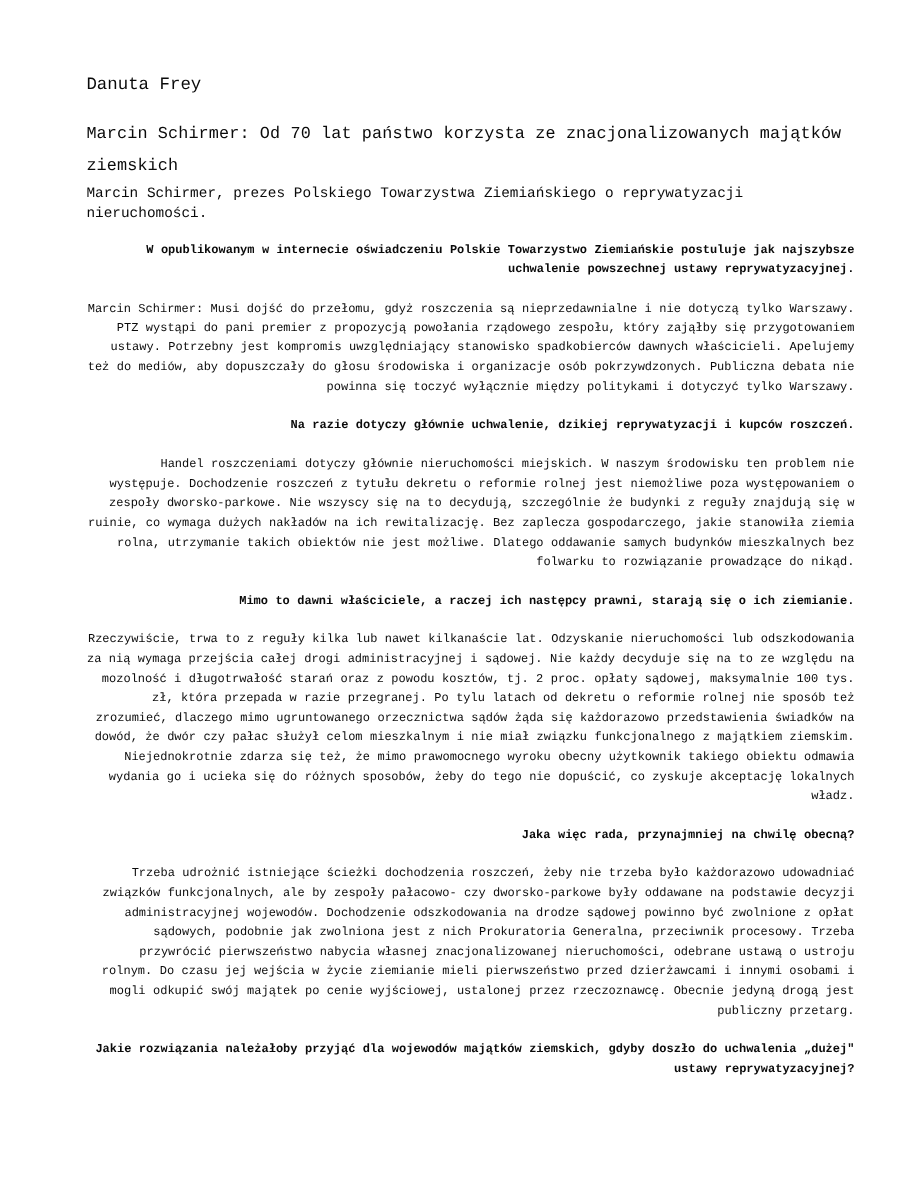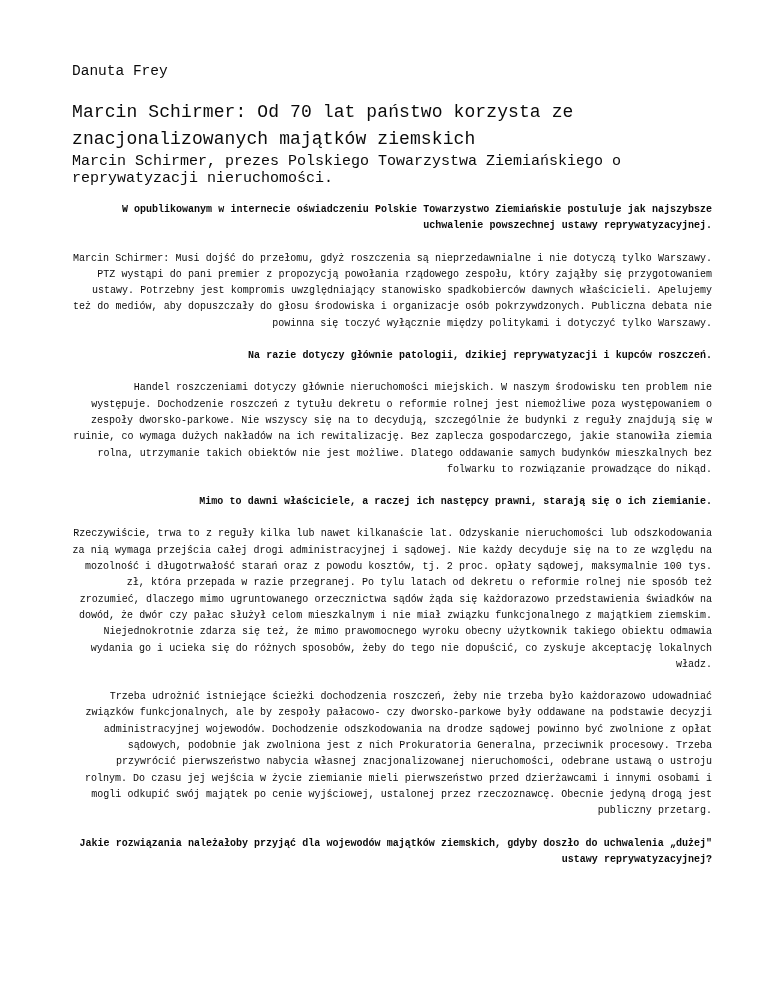--- a/index.html
+++ b/index.html
@@ -20,28 +20,28 @@
   }
   .content {
     width: 640px;
   }
   .byline {
     font-size: 14.5px;
     line-height: 16px;
     margin: 0 0 20px 0;
   }
   .title {
-    font-size: 18px;
+    font-size: 14px;
     font-weight: 400;
     line-height: 27px;
     margin: 0;
     letter-spacing: 0.1px;
   }
   .subtitle {
-    font-size: 15px;
+    font-size: 12px;
     line-height: 17px;
     margin: 0;
   }
   .para {
     font-size: 10px;
     line-height: 16.3px;
     margin: 16px 0 0 0;
     text-align: right;
     word-spacing: 0.2px;
   }
@@ -64,27 +64,28 @@
     <p class="byline">Danuta Frey</p>
 
     <h1 class="title">Marcin Schirmer: Od 70 lat państwo korzysta ze znacjonalizowanych majątków ziemskich</h1>
 
     <p class="subtitle">Marcin Schirmer, prezes Polskiego Towarzystwa Ziemiańskiego o reprywatyzacji nieruchomości.</p>
 
     <p class="para question first-q">W opublikowanym w internecie oświadczeniu Polskie Towarzystwo Ziemiańskie postuluje jak najszybsze uchwalenie powszechnej ustawy reprywatyzacyjnej.</p>
 
     <p class="para answer">Marcin Schirmer: Musi dojść do przełomu, gdyż roszczenia są nieprzedawnialne i nie dotyczą tylko Warszawy. PTZ wystąpi do pani premier z propozycją powołania rządowego zespołu, który zająłby się przygotowaniem ustawy. Potrzebny jest kompromis uwzględniający stanowisko spadkobierców dawnych właścicieli. Apelujemy też do mediów, aby dopuszczały do głosu środowiska i organizacje osób pokrzywdzonych. Publiczna debata nie powinna się toczyć wyłącznie między politykami i dotyczyć tylko Warszawy.</p>
 
-    <p class="para question">Na razie dotyczy głównie patologii, dzikiej reprywatyzacji i kupców roszczeń.</p>
+    <p class="para question">Na razie dotyczy głównie uchwalenie, dzikiej reprywatyzacji i kupców roszczeń.</p>
 
     <p class="para answer">Handel roszczeniami dotyczy głównie nieruchomości miejskich. W naszym środowisku ten problem nie występuje. Dochodzenie roszczeń z tytułu dekretu o reformie rolnej jest niemożliwe poza występowaniem o zespoły dworsko-parkowe. Nie wszyscy się na to decydują, szczególnie że budynki z reguły znajdują się w ruinie, co wymaga dużych nakładów na ich rewitalizację. Bez zaplecza gospodarczego, jakie stanowiła ziemia rolna, utrzymanie takich obiektów nie jest możliwe. Dlatego oddawanie samych budynków mieszkalnych bez folwarku to rozwiązanie prowadzące do nikąd.</p>
 
     <p class="para question">Mimo to dawni właściciele, a raczej ich następcy prawni, starają się o ich ziemianie.</p>
 
     <p class="para answer">Rzeczywiście, trwa to z reguły kilka lub nawet kilkanaście lat. Odzyskanie nieruchomości lub odszkodowania za nią wymaga przejścia całej drogi administracyjnej i sądowej. Nie każdy decyduje się na to ze względu na mozolność i długotrwałość starań oraz z powodu kosztów, tj. 2 proc. opłaty sądowej, maksymalnie 100 tys. zł, która przepada w razie przegranej. Po tylu latach od dekretu o reformie rolnej nie sposób też zrozumieć, dlaczego mimo ugruntowanego orzecznictwa sądów żąda się każdorazowo przedstawienia świadków na dowód, że dwór czy pałac służył celom mieszkalnym i nie miał związku funkcjonalnego z majątkiem ziemskim. Niejednokrotnie zdarza się też, że mimo prawomocnego wyroku obecny użytkownik takiego obiektu odmawia wydania go i ucieka się do różnych sposobów, żeby do tego nie dopuścić, co zyskuje akceptację lokalnych władz.</p>
 
+    <p class="para question">Jaka więc rada, przynajmniej na chwilę obecną?</p>
 
     <p class="para answer">Trzeba udrożnić istniejące ścieżki dochodzenia roszczeń, żeby nie trzeba było każdorazowo udowadniać związków funkcjonalnych, ale by zespoły pałacowo- czy dworsko-parkowe były oddawane na podstawie decyzji administracyjnej wojewodów. Dochodzenie odszkodowania na drodze sądowej powinno być zwolnione z opłat sądowych, podobnie jak zwolniona jest z nich Prokuratoria Generalna, przeciwnik procesowy. Trzeba przywrócić pierwszeństwo nabycia własnej znacjonalizowanej nieruchomości, odebrane ustawą o ustroju rolnym. Do czasu jej wejścia w życie ziemianie mieli pierwszeństwo przed dzierżawcami i innymi osobami i mogli odkupić swój majątek po cenie wyjściowej, ustalonej przez rzeczoznawcę. Obecnie jedyną drogą jest publiczny przetarg.</p>
 
     <p class="para question">Jakie rozwiązania należałoby przyjąć dla wojewodów majątków ziemskich, gdyby doszło do uchwalenia „dużej" ustawy reprywatyzacyjnej?</p>
 
   </div>
 </div>
 
 </body></html>

